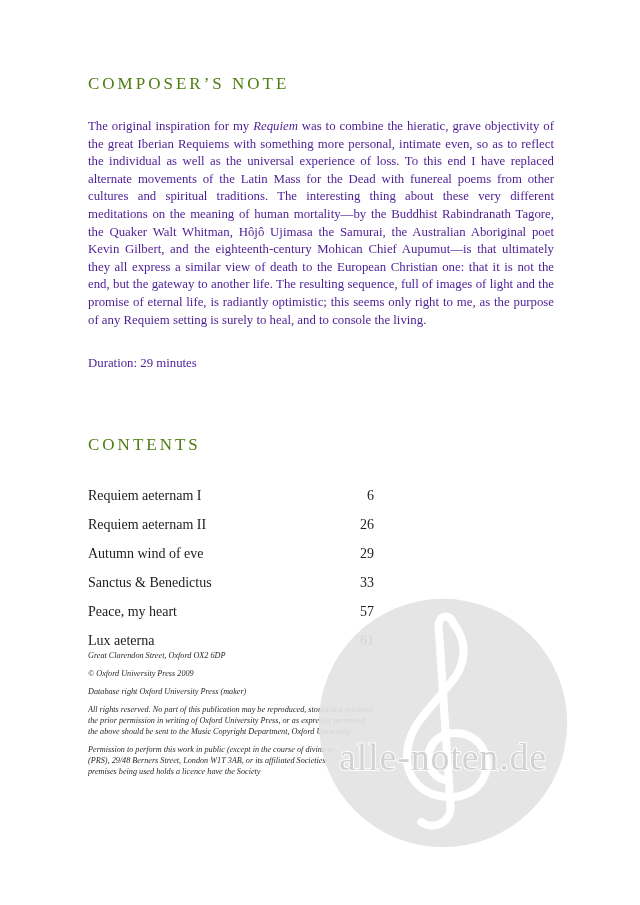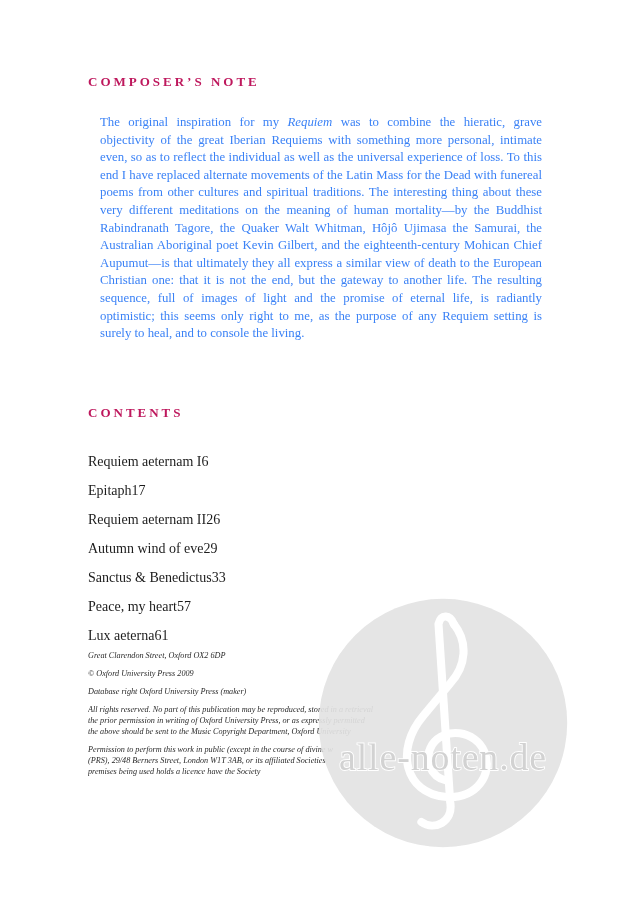--- a/index.html
+++ b/index.html
@@ -11,48 +11,48 @@
     position: relative;
     overflow: hidden;
   }
   .page { position: absolute; inset: 0; background: #fff; }
 
   .content {
     position: absolute;
     left: 88px; right: 86px; top: 74px;
   }
   .section-heading {
-    font-size: 13px;
+    font-size: 17px;
     letter-spacing: 3px;
-    font-weight: bold;
+    font-weight: normal;
     margin: 0 0 24px 0;
-    color: #be185d;
+    color: #4d7c0f;
   }
   .body-text {
     font-size: 12.8px;
     line-height: 17.6px;
     text-align: justify;
-    margin: 12px;
-    color: #3b82f6;
+    margin: 0;
+    color: #4c1d95;
   }
   .duration {
     font-size: 12.8px;
     margin-top: 26px;
   }
   .contents-heading {
     margin-top: 62px;
     margin-bottom: 0;
   }
   .toc {
     margin-top: 26px;
     width: 286px;
   }
   .toc-row {
     display: flex;
-    justify-content: flex-start;
+    justify-content: space-between;
     align-items: baseline;
     font-size: 14px;
     line-height: 29px;
   }
   .toc-title { white-space: nowrap; }
   .toc-page { text-align: right; }
 
   .imprint {
     position: absolute;
     left: 88px; top: 650px;
@@ -87,31 +87,28 @@
 <body>
 
 <div class="page">
 
   <div class="content">
 
     <h1 class="section-heading">COMPOSER’S NOTE</h1>
 
     <p class="body-text"><span>The original inspiration for my </span><em>Requiem</em><span> was to combine the hieratic, grave objectivity of the great Iberian Requiems with something more personal, intimate even, so as to reflect the individual as well as the universal experience of loss. To this end I have replaced alternate movements of the Latin Mass for the Dead with funereal poems from other cultures and spiritual traditions. The interesting thing about these very different meditations on the meaning of human mortality—by the Buddhist Rabindranath Tagore, the Quaker Walt Whitman, Hôjô Ujimasa the Samurai, the Australian Aboriginal poet Kevin Gilbert, and the eighteenth-century Mohican Chief Aupumut—is that ultimately they all express a similar view of death to the European Christian one: that it is not the end, but the gateway to another life. The resulting sequence, full of images of light and the promise of eternal life, is radiantly optimistic; this seems only right to me, as the purpose of any Requiem setting is surely to heal, and to console the living.</span></p>
 
+    <p class="body-text duration">Duration: 29 minutes</p>
 
     <h2 class="section-heading contents-heading">CONTENTS</h2>
 
     <div class="toc">
       <div class="toc-row">
         <span class="toc-title">Requiem aeternam I</span>
         <span class="toc-page">6</span>
-      </div>
-      <div class="toc-row">
-        <span class="toc-title">Epitaph</span>
-        <span class="toc-page">17</span>
       </div>
       <div class="toc-row">
         <span class="toc-title">Requiem aeternam II</span>
         <span class="toc-page">26</span>
       </div>
       <div class="toc-row">
         <span class="toc-title">Autumn wind of eve</span>
         <span class="toc-page">29</span>
       </div>
       <div class="toc-row">

